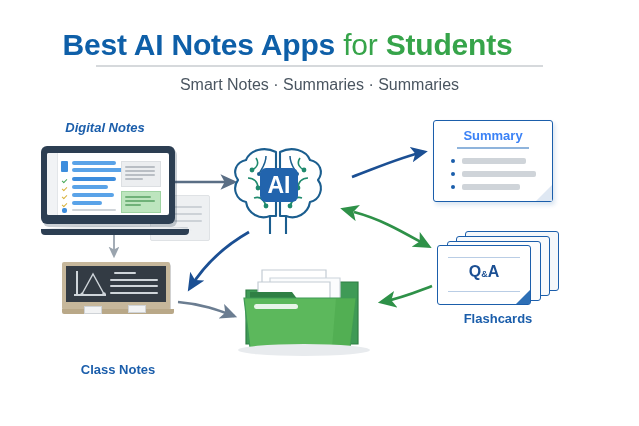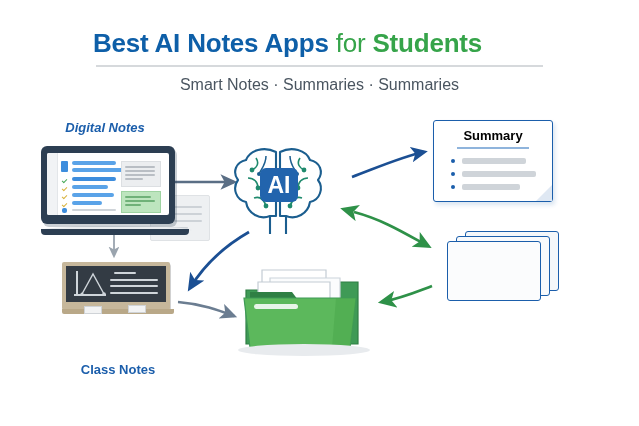--- a/index.html
+++ b/index.html
@@ -18,21 +18,21 @@
     overflow: hidden;
   }
 
   
   .title {
     position: absolute;
     left: 0;
     top: 28px;
     width: 575px;
     text-align: center;
-    font-size: 26px;
+    font-size: 30px;
     font-weight: bold;
     letter-spacing: -0.2px;
     white-space: nowrap;
   }
   .title .blue  { color: #0e5fa8; }
   .title .green { color: #36a44a; }
   .title .thin  { font-weight: normal; }
 
   .title-rule {
     position: absolute;
@@ -147,21 +147,21 @@
     position:absolute; left:0; top:0; width:118px; height:80px;
     background:#ffffff; border:1.6px solid #1b5eab; border-radius:3px;
     box-shadow: 2px 3px 4px rgba(27,94,171,0.16);
   }
   .card-fold {
     position:absolute; right:0; bottom:0; width:0; height:0;
     border-left:16px solid transparent; border-bottom:16px solid #dfe8f3;
   }
   .card-title {
     position:absolute; left:0; top:7px; width:118px; text-align:center;
-    color:#000000; font-size:13px; font-weight:bold;
+    color:#3b82f6; font-size:13px; font-weight:bold;
   }
   .card-underline { position:absolute; left:23px; top:26px; width:72px; height:1.5px; background:#8fb4dc; }
   .bullet { position:absolute; width:4px; height:4px; border-radius:50%; background:#1b5eab; }
 
   
   #flash-group { position:absolute; left:437px; top:231px; width:122px; height:72px; }
   .fcard {
     position:absolute; background:#ffffff; border:1.4px solid #1b5eab; border-radius:3px;
     width: 92px; height: 58px;
   }
@@ -362,21 +362,30 @@
       <div class="bar gray" style="left:28px; top:63px; width:58px; height:6px;"></div>
 
       <div class="card-fold"></div>
     </div>
   </div>
 
   <div id="flash-group">
     <div class="fcard" style="left:28px; top:0px; background:#f4f7fa;"></div>
     <div class="fcard" style="left:19px; top:5px; background:#f8fafc;"></div>
     <div class="fcard" style="left:10px; top:10px; background:#fbfcfd;"></div>
-  </div>
+    <div class="fcard" style="left:0px;  top:14px;">
+      <div class="fcard-rule" style="top:11px;"></div>
+      <div class="qa-text">
+        <span>Q</span><small>&amp;</small><span>A</span>
+      </div>
+      <div class="fcard-rule" style="top:45px;"></div>
+      <div class="fcard-fold"></div>
+    </div>
+  </div>
+  <div class="node-label" style="left:430px; top:311px; width:136px;">Flashcards</div>
 
   <div id="folder-group">
     <div class="folder-shadow"></div>
     <svg width="140" height="92" viewBox="0 0 140 92">
 
       <path d="M14,26 L14,80 L126,80 L126,18 L66,18 L58,26 Z" fill="#3f9a56"></path>
       <path d="M14,26 L14,80 L126,80 L126,18 L66,18 L58,26 Z" fill="none" stroke="#2f7f44" stroke-width="1.2"></path>
 
       <path d="M30,6 L94,6 L94,70 L30,70 Z" fill="#ffffff" stroke="#c3ccd4" stroke-width="1.2"></path>
       <path d="M38,14 L108,14 L108,72 L38,72 Z" fill="#fbfcfd" stroke="#ccd4db" stroke-width="1.2"></path>

